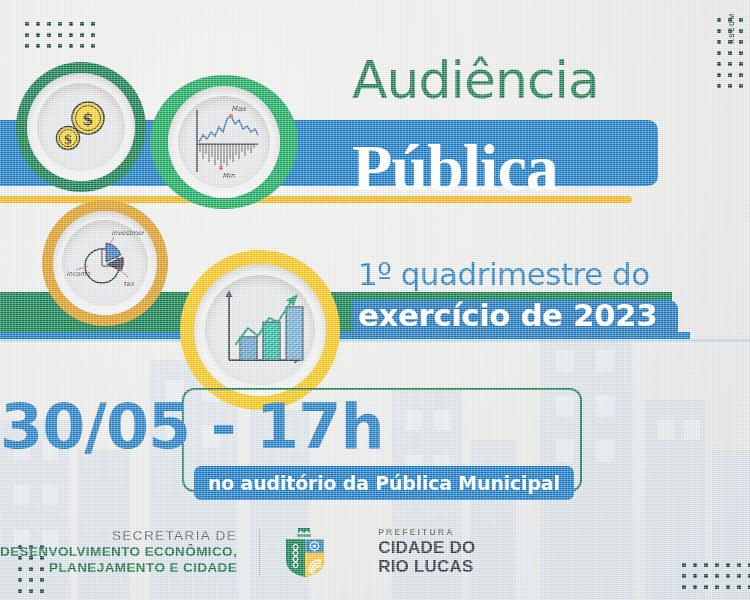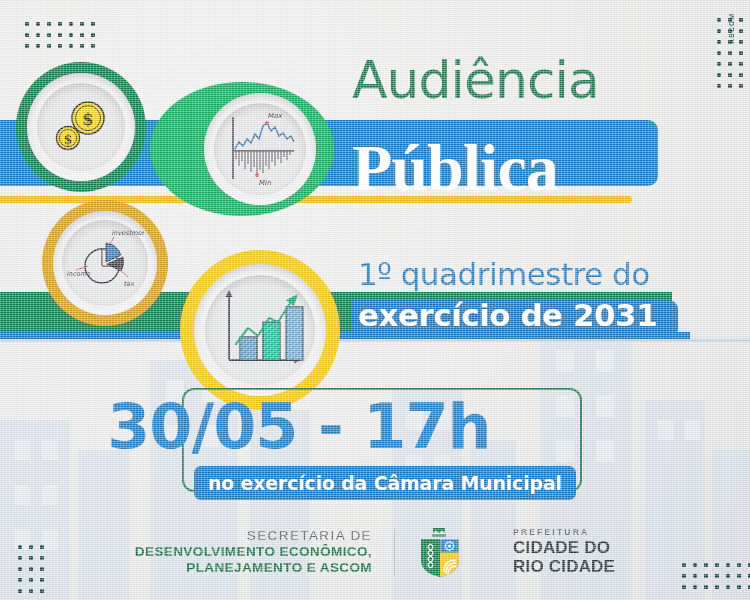--- a/index.html
+++ b/index.html
@@ -51,21 +51,21 @@
     border-radius:50%;background:#eceded;display:flex;align-items:center;justify-content:center;
     box-shadow: inset 0 3px 7px rgba(0,0,0,.18), inset 0 -2px 5px rgba(255,255,255,.9);
   }
   .circ .face{
     border-radius:50%;background:#e4e5e6;display:flex;align-items:center;justify-content:center;
     box-shadow: inset 0 4px 9px rgba(0,0,0,.16);
   }
   #c-coins{left:16px;top:62px;width:130px;height:130px;background:#0f7a49;}
   #c-coins .inner{width:108px;height:108px;background:#f0f0f0;}
   #c-coins .face{width:88px;height:88px;}
-  #c-line{left:150px;top:82px;width:148px;height:134px;background:#16a75b;padding-left:36px;}
+  #c-line{left:150px;top:75px;width:148px;height:134px;background:#16a75b;}
   #c-line .inner{width:112px;height:112px;background:#f0f0f0;}
   #c-line .face{width:92px;height:92px;}
   #c-pie{left:42px;top:200px;width:126px;height:126px;background:#d99a20;}
   #c-pie .inner{width:104px;height:104px;background:#f0f0f0;}
   #c-pie .face{width:86px;height:86px;}
   #c-bar{left:180px;top:250px;width:160px;height:160px;background:#f5c419;}
   #c-bar .inner{width:132px;height:132px;background:#f0f0f0;}
   #c-bar .face{width:110px;height:110px;}
 
   
@@ -98,34 +98,34 @@
     font-size:31px;font-weight:700;color:#ffffff;letter-spacing:-.5px;
     font-family:"DejaVu Sans", sans-serif;
   }
 
   
   #date-box{
     position:absolute;z-index:12;left:182px;top:388px;width:396px;height:100px;
     border:2.5px solid #1e7a4e;border-radius:12px;
   }
   #date-text{
-    position:absolute;z-index:14;left:0;top:390px;width:598px;text-align:center;
+    position:absolute;z-index:14;left:0;top:390px;width:598px;text-align:left;
     font-size:62px;font-weight:700;color:#1e7bc1;letter-spacing:-1px;
     font-family:"DejaVu Sans", sans-serif;
   }
   #venue-pill{
     position:absolute;z-index:15;left:194px;top:466px;height:34px;
     padding:0 14px;background:#1577c0;border-radius:7px;
     display:flex;align-items:center;justify-content:center;
     font-size:19px;font-weight:700;color:#fff;letter-spacing:-.2px;
     font-family:"DejaVu Sans", sans-serif;
   }
 
   
-  #footer{position:absolute;z-index:16;left:0;top:526px;width:750px;display:flex;justify-content:center;align-items:center;gap:22px;}
+  #footer{position:absolute;z-index:16;left:0;top:526px;width:750px;display:flex;align-items:center;gap:22px;}
   #sec-text{text-align:right;line-height:1.18;}
   #sec-l1{font-size:13.5px;font-weight:400;color:#5b5b5b;letter-spacing:1.4px;}
   #sec-l2{font-size:13.5px;font-weight:700;color:#0e6b3d;letter-spacing:.4px;}
   #sec-l3{font-size:13.5px;font-weight:700;color:#0e6b3d;letter-spacing:.4px;}
   #divider{width:1px;height:46px;background:#b9b9b9;}
   #pref-text{line-height:1.12;margin-left:28px;}
   #pref-l0{font-size:8.5px;font-weight:700;color:#666;letter-spacing:2.2px;}
   #pref-l1,#pref-l2{font-size:17px;font-weight:700;color:#27323c;letter-spacing:.2px;}
 </style>
 </head>
@@ -363,31 +363,31 @@
       </svg>
     </div>
       </div>
   </div>
 
   <div id="h-audiencia">Audiência</div>
   <div id="h-publica">Pública</div>
 
   <div id="sub-quad">1º quadrimestre do</div>
   <div id="sub-ex-shadow"></div>
-  <div id="sub-ex">exercício de 2031</div>
+  <div id="sub-ex">exercício de 2023</div>
 
   <div id="date-box"></div>
   <div id="date-text">30/05 - 17h</div>
-  <div id="venue-pill">no exercício da Câmara Municipal</div>
+  <div id="venue-pill">no auditório da Pública Municipal</div>
 
   <div id="footer">
     <div id="sec-text">
       <div id="sec-l1">SECRETARIA DE</div>
       <div id="sec-l2">DESENVOLVIMENTO ECONÔMICO,</div>
-      <div id="sec-l3">PLANEJAMENTO E ASCOM</div>
+      <div id="sec-l3">PLANEJAMENTO E CIDADE</div>
     </div>
     <div id="divider"></div>
     <svg width="46" height="52" viewBox="0 0 46 52">
       <g>
         <path d="M16 2 L16 7 L19 4.5 L22 7 L25 4.5 L28 7 L28 2 Z" fill="#0e7a4a"></path>
         <rect x="15" y="8.5" width="14" height="2" fill="#0e7a4a"></rect>
         <path d="M4 13 L42 13 L42 34 Q42 47 23 51 Q4 47 4 34 Z" fill="#0e7a4a"></path>
         <path d="M23 13 L42 13 L42 34 Q42 47 23 51 Z" fill="#f2c233"></path>
         <rect x="23.5" y="13.5" width="18" height="13" fill="#1f7fc4"></rect>
         <circle cx="32.5" cy="20" r="4" fill="none" stroke="#ffffff" stroke-width="1.1"></circle>
@@ -409,18 +409,18 @@
         </g>
         <g fill="none" stroke="#ffffff" stroke-width="1.2">
           <path d="M13.5 18 q-5 3 0 6 q5 3 0 6 q-5 3 0 6 q5 3 0 6"></path>
           <path d="M13.5 18 q5 3 0 6 q-5 3 0 6 q5 3 0 6 q-5 3 0 6"></path>
         </g>
       </g>
     </svg>
     <div id="pref-text">
       <div id="pref-l0">PREFEITURA</div>
       <div id="pref-l1">CIDADE DO</div>
-      <div id="pref-l2">RIO CIDADE</div>
+      <div id="pref-l2">RIO LUCAS</div>
     </div>
   </div>
 
   <div id="texture"></div>
 </div>
 
 </body></html>

